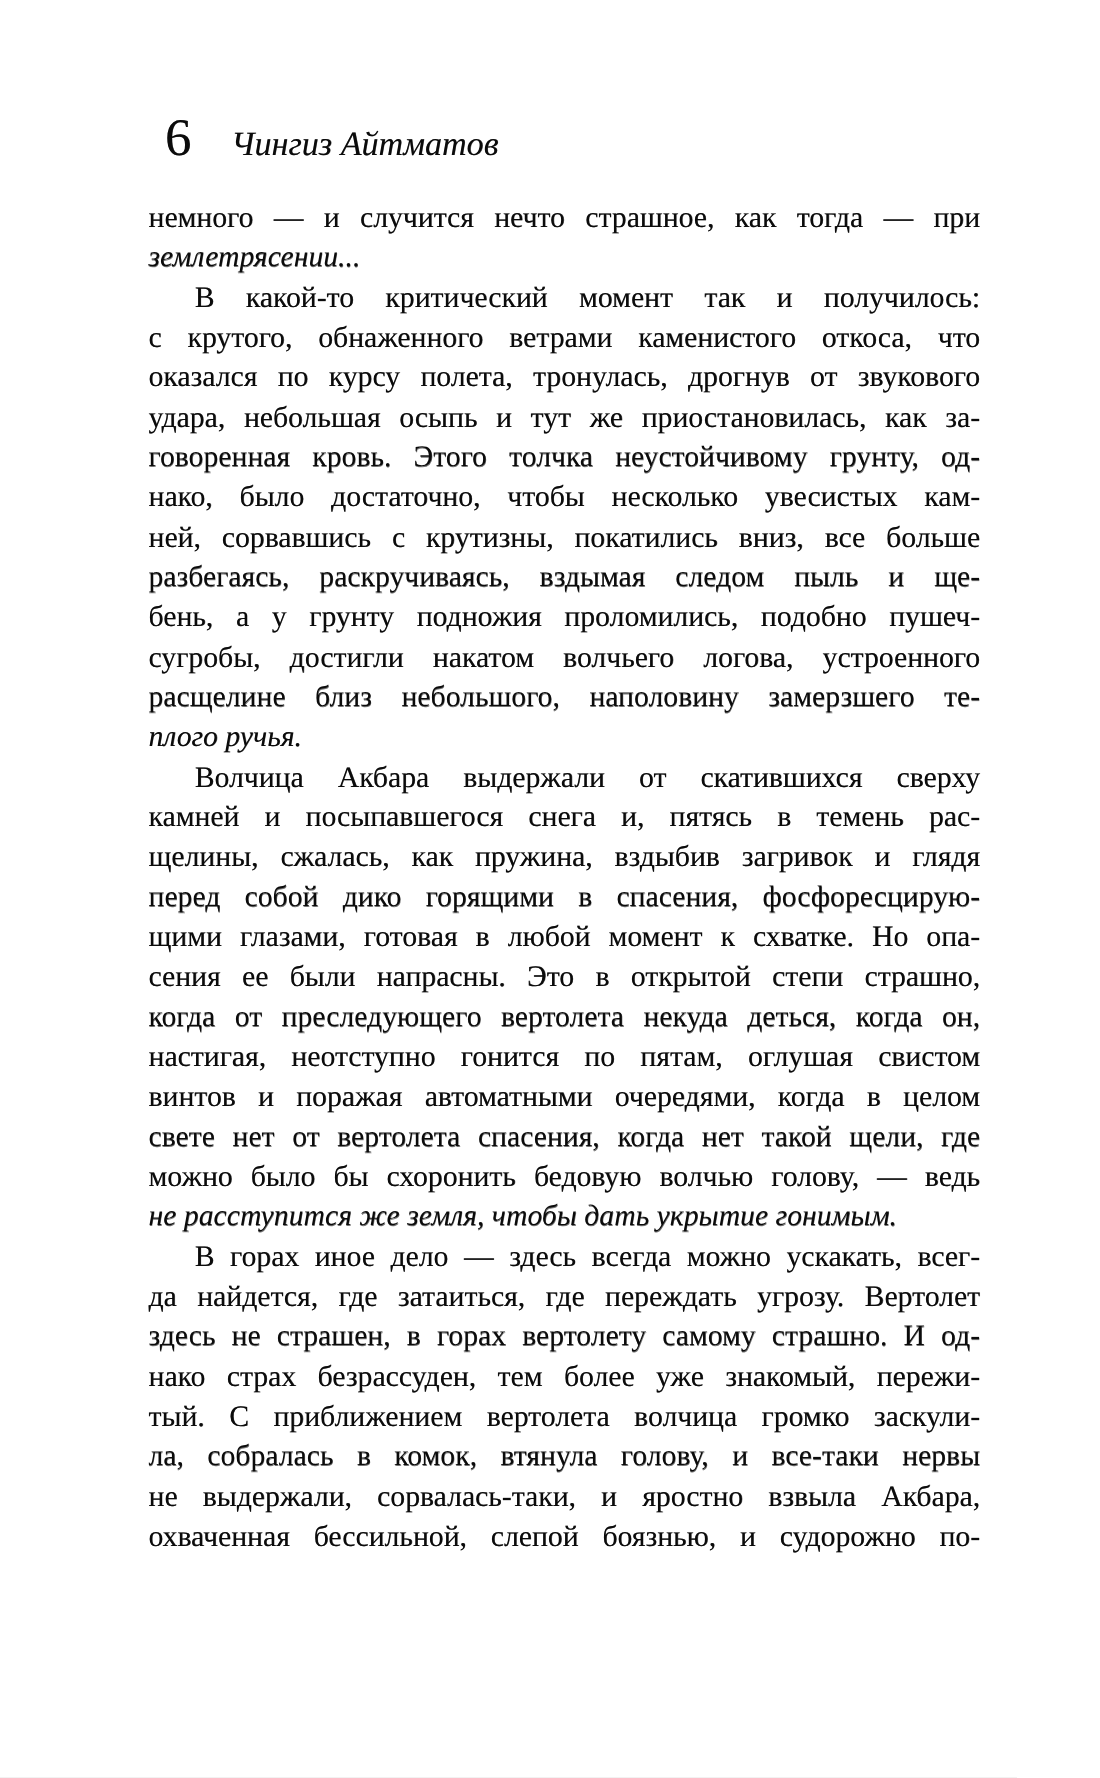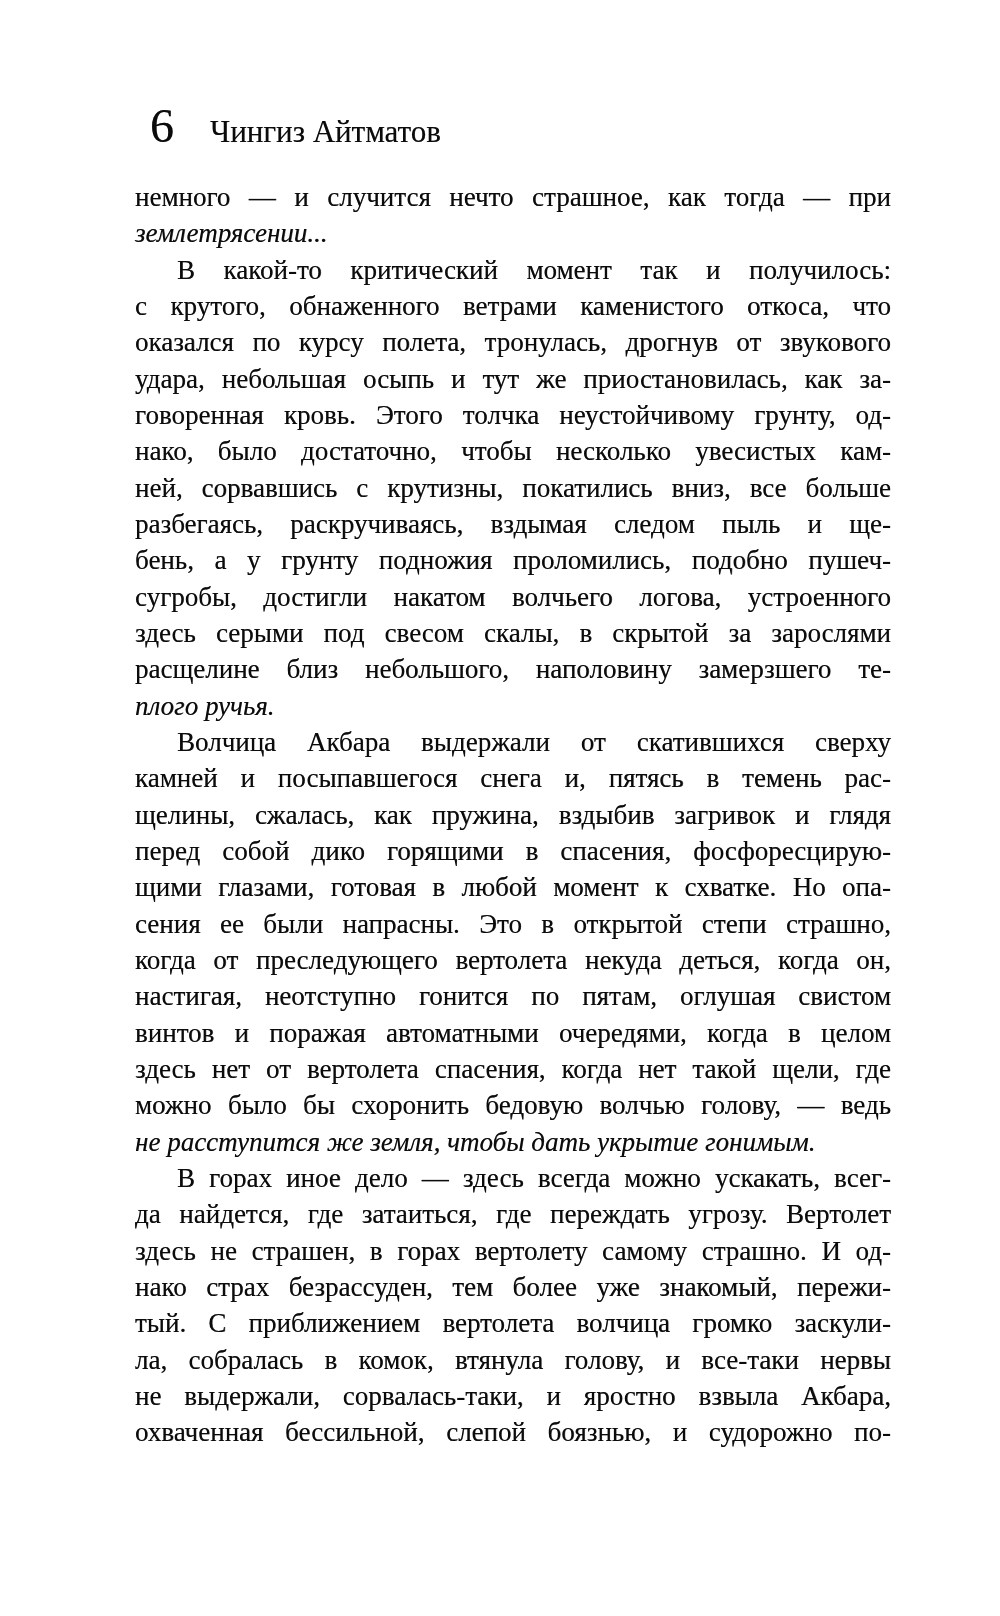--- a/index.html
+++ b/index.html
@@ -27,20 +27,21 @@
   }
   .page-number {
     font-size: 48px;
     line-height: 1;
     letter-spacing: 0;
     margin-right: 36px;
     text-shadow: 0.3px 0.3px 0.4px rgba(0,0,0,0.55);
   }
   .running-title {
     font-size: 31px;
+    font-style: italic;
     line-height: 1;
     text-shadow: 0.3px 0.3px 0.4px rgba(0,0,0,0.5);
   }
   
   .body-text {
     position: absolute;
     left: 135px;
     top: 179px;
     width: 756px;
     font-size: 27px;
@@ -77,33 +78,32 @@
       <div class="line indent">В какой-то критический момент так и получилось:</div>
       <div class="line">с крутого, обнаженного ветрами каменистого откоса, что</div>
       <div class="line">оказался по курсу полета, тронулась, дрогнув от звукового</div>
       <div class="line">удара, небольшая осыпь и тут же приостановилась, как за-</div>
       <div class="line">говоренная кровь. Этого толчка неустойчивому грунту, од-</div>
       <div class="line">нако, было достаточно, чтобы несколько увесистых кам-</div>
       <div class="line">ней, сорвавшись с крутизны, покатились вниз, все больше</div>
       <div class="line">разбегаясь, раскручиваясь, вздымая следом пыль и ще-</div>
       <div class="line">бень, а у грунту подножия проломились, подобно пушеч-</div>
       <div class="line">сугробы, достигли накатом волчьего логова, устроенного</div>
-      <div class="line">здесь серыми под свесом скалы, в скрытой за зарослями</div>
       <div class="line">расщелине близ небольшого, наполовину замерзшего те-</div>
       <div class="line para-end">плого ручья.</div>
       <div class="line indent">Волчица Акбара выдержали от скатившихся сверху</div>
       <div class="line">камней и посыпавшегося снега и, пятясь в темень рас-</div>
       <div class="line">щелины, сжалась, как пружина, вздыбив загривок и глядя</div>
       <div class="line">перед собой дико горящими в спасения, фосфоресцирую-</div>
       <div class="line">щими глазами, готовая в любой момент к схватке. Но опа-</div>
       <div class="line">сения ее были напрасны. Это в открытой степи страшно,</div>
       <div class="line">когда от преследующего вертолета некуда деться, когда он,</div>
       <div class="line">настигая, неотступно гонится по пятам, оглушая свистом</div>
       <div class="line">винтов и поражая автоматными очередями, когда в целом</div>
-      <div class="line">здесь нет от вертолета спасения, когда нет такой щели, где</div>
+      <div class="line">свете нет от вертолета спасения, когда нет такой щели, где</div>
       <div class="line">можно было бы схоронить бедовую волчью голову, — ведь</div>
       <div class="line para-end">не расступится же земля, чтобы дать укрытие гонимым.</div>
       <div class="line indent">В горах иное дело — здесь всегда можно ускакать, всег-</div>
       <div class="line">да найдется, где затаиться, где переждать угрозу. Вертолет</div>
       <div class="line">здесь не страшен, в горах вертолету самому страшно. И од-</div>
       <div class="line">нако страх безрассуден, тем более уже знакомый, пережи-</div>
       <div class="line">тый. С приближением вертолета волчица громко заскули-</div>
       <div class="line">ла, собралась в комок, втянула голову, и все-таки нервы</div>
       <div class="line">не выдержали, сорвалась-таки, и яростно взвыла Акбара,</div>
       <div class="line">охваченная бессильной, слепой боязнью, и судорожно по-</div>

